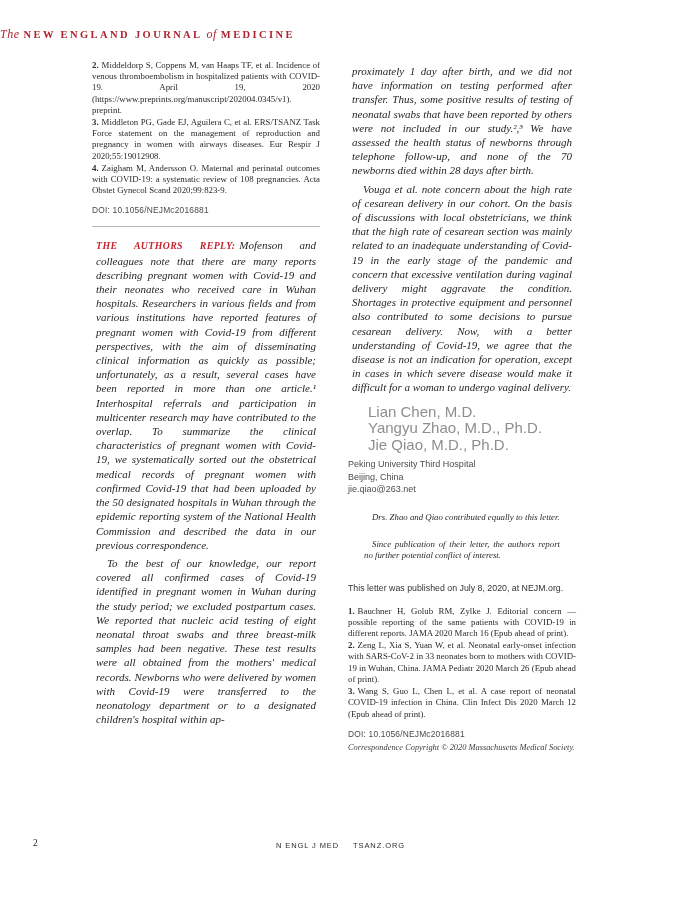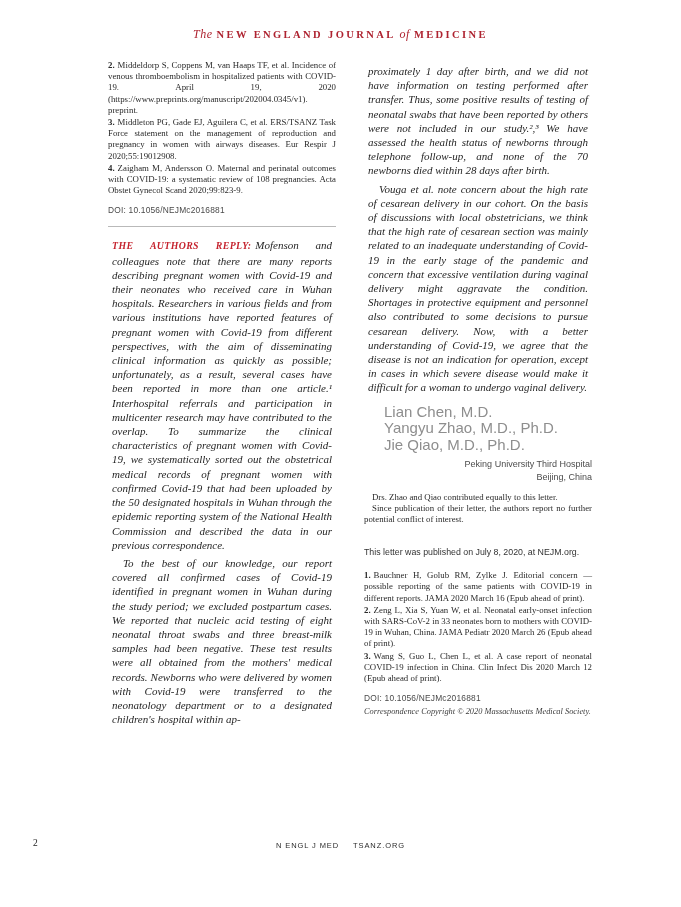--- a/index.html
+++ b/index.html
@@ -9,30 +9,29 @@
     margin:0 auto;
     background:#ffffff;
     font-family:"Liberation Serif", serif;
     color:#1f1f1f;
     overflow:hidden;
     box-shadow:0 0 4px rgba(0,0,0,.25);
   }
   
   .masthead {
     position:absolute; top:24px; left:0; width:100%;
-    text-align:center;
     color:#ae2330;
     white-space:nowrap;
   }
   .mh-it  { font-style:italic; font-size:12px; letter-spacing:0.5px; }
   .mh-caps{ font-weight:bold; font-size:10.5px; letter-spacing:2.4px; }
 
   
   .columns {
-    position:absolute; left:108px; top:60px; width:484px;
+    position:absolute; left:92px; top:60px; width:484px;
     display:flex; gap:28px;
   }
   .col { width:235px; }
 
   
   .refs { font-size:8.8px; line-height:11.2px; text-align:justify; color:#2a2a2a; }
   .ref-item { margin:0 0 1px 0; }
   .ref-num { font-weight:bold; margin-right:3px; }
 
   .doi-line {
@@ -62,28 +61,27 @@
   .authors {
     font-family:"Liberation Sans", sans-serif;
     color:#8e8e8e; font-size:15px; line-height:16.5px;
     margin-top:9px;
     margin-left:20px;
   }
   .affiliation {
     font-family:"Liberation Sans", sans-serif;
     color:#4c4c4c; font-size:9px; line-height:12.5px;
     margin-top:5px;
-    text-align:right;
   }
   .notes {
     font-size:8.8px; line-height:11px;
     text-align:justify; color:#2a2a2a;
     margin-top:9px;
   }
-  .note-par { margin:0; text-indent:8px; }
+  .note-par { margin:16px; text-indent:8px;font-style:italic; }
   .published {
     font-family:"Liberation Sans", sans-serif;
     font-size:8.8px; color:#333333;
     margin-top:22px;
   }
   .refs.bottom { margin-top:13px; }
   .copyright {
     font-style:italic; font-size:8.4px; color:#3d3d3d;
     margin-top:4px;
   }
@@ -147,20 +145,21 @@
 
       <div class="authors">
         <div>Lian Chen, M.D.</div>
         <div>Yangyu Zhao, M.D., Ph.D.</div>
         <div>Jie Qiao, M.D., Ph.D.</div>
       </div>
 
       <div class="affiliation">
         <div>Peking University Third Hospital</div>
         <div>Beijing, China</div>
+        <div>jie.qiao@263.net</div>
       </div>
 
       <div class="notes">
         <p class="note-par">Drs. Zhao and Qiao contributed equally to this letter.</p>
         <p class="note-par">Since publication of their letter, the authors report no further potential conflict of interest.</p>
       </div>
 
       <div class="published">This letter was published on July 8, 2020, at NEJM.org.</div>
 
       <div class="refs bottom">

